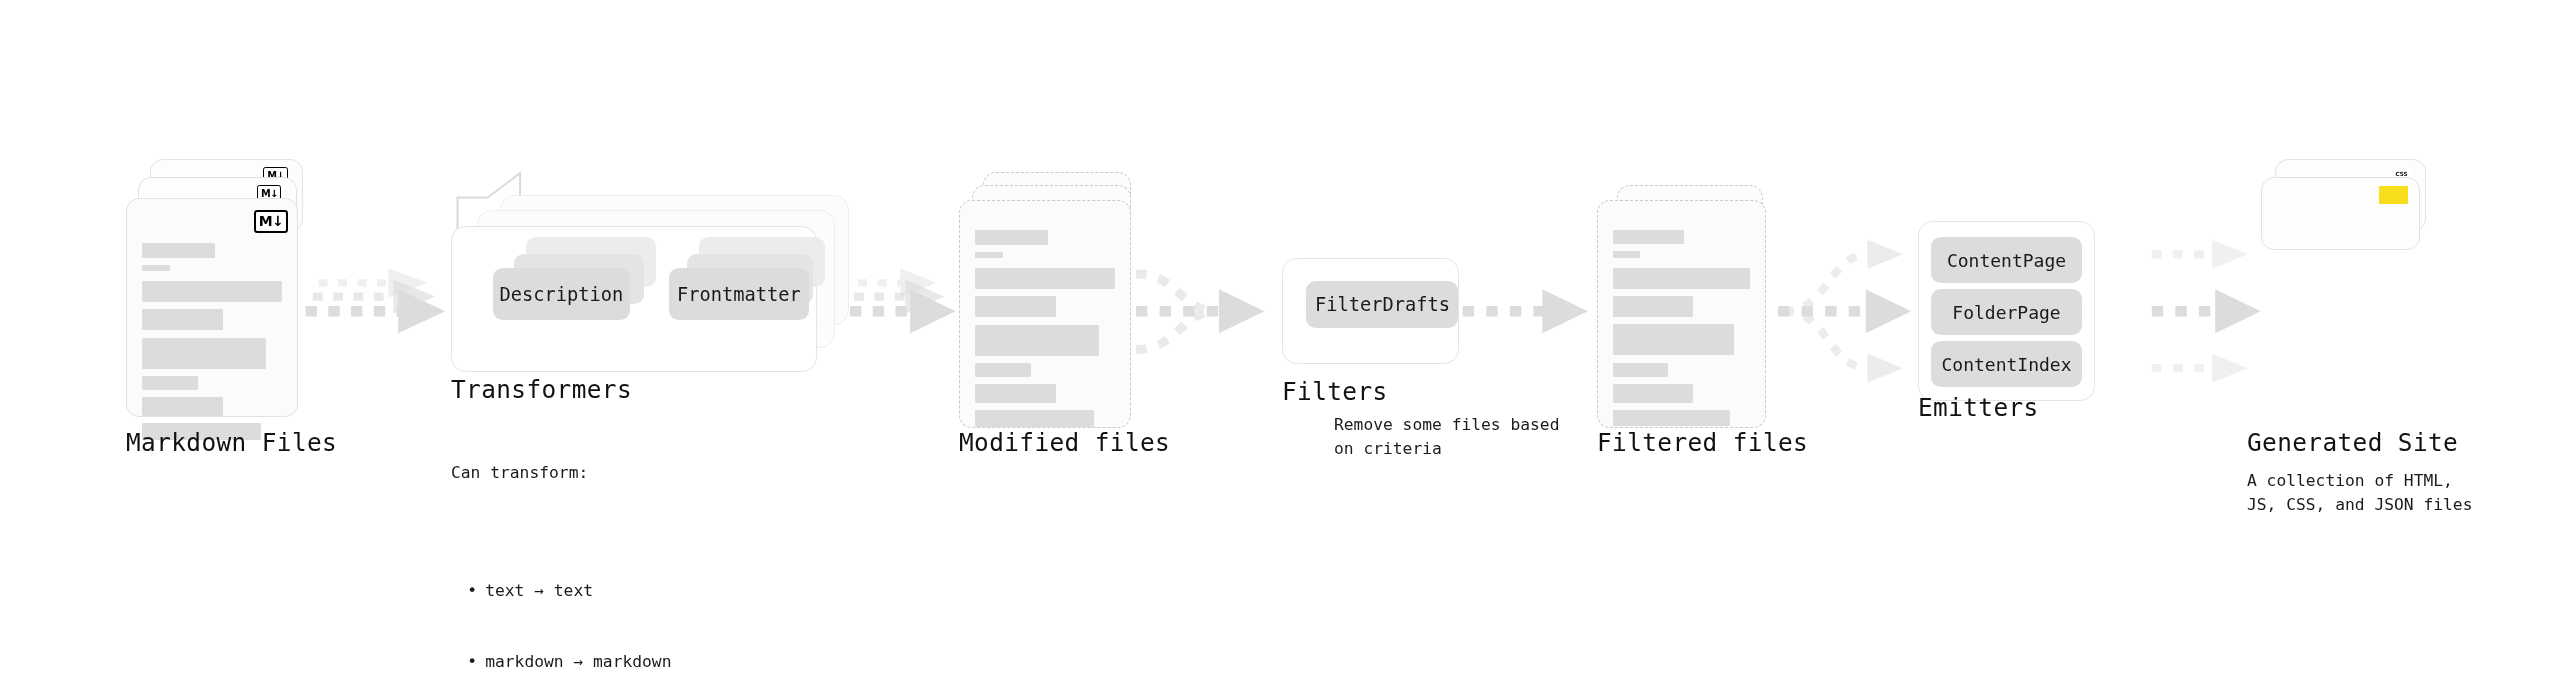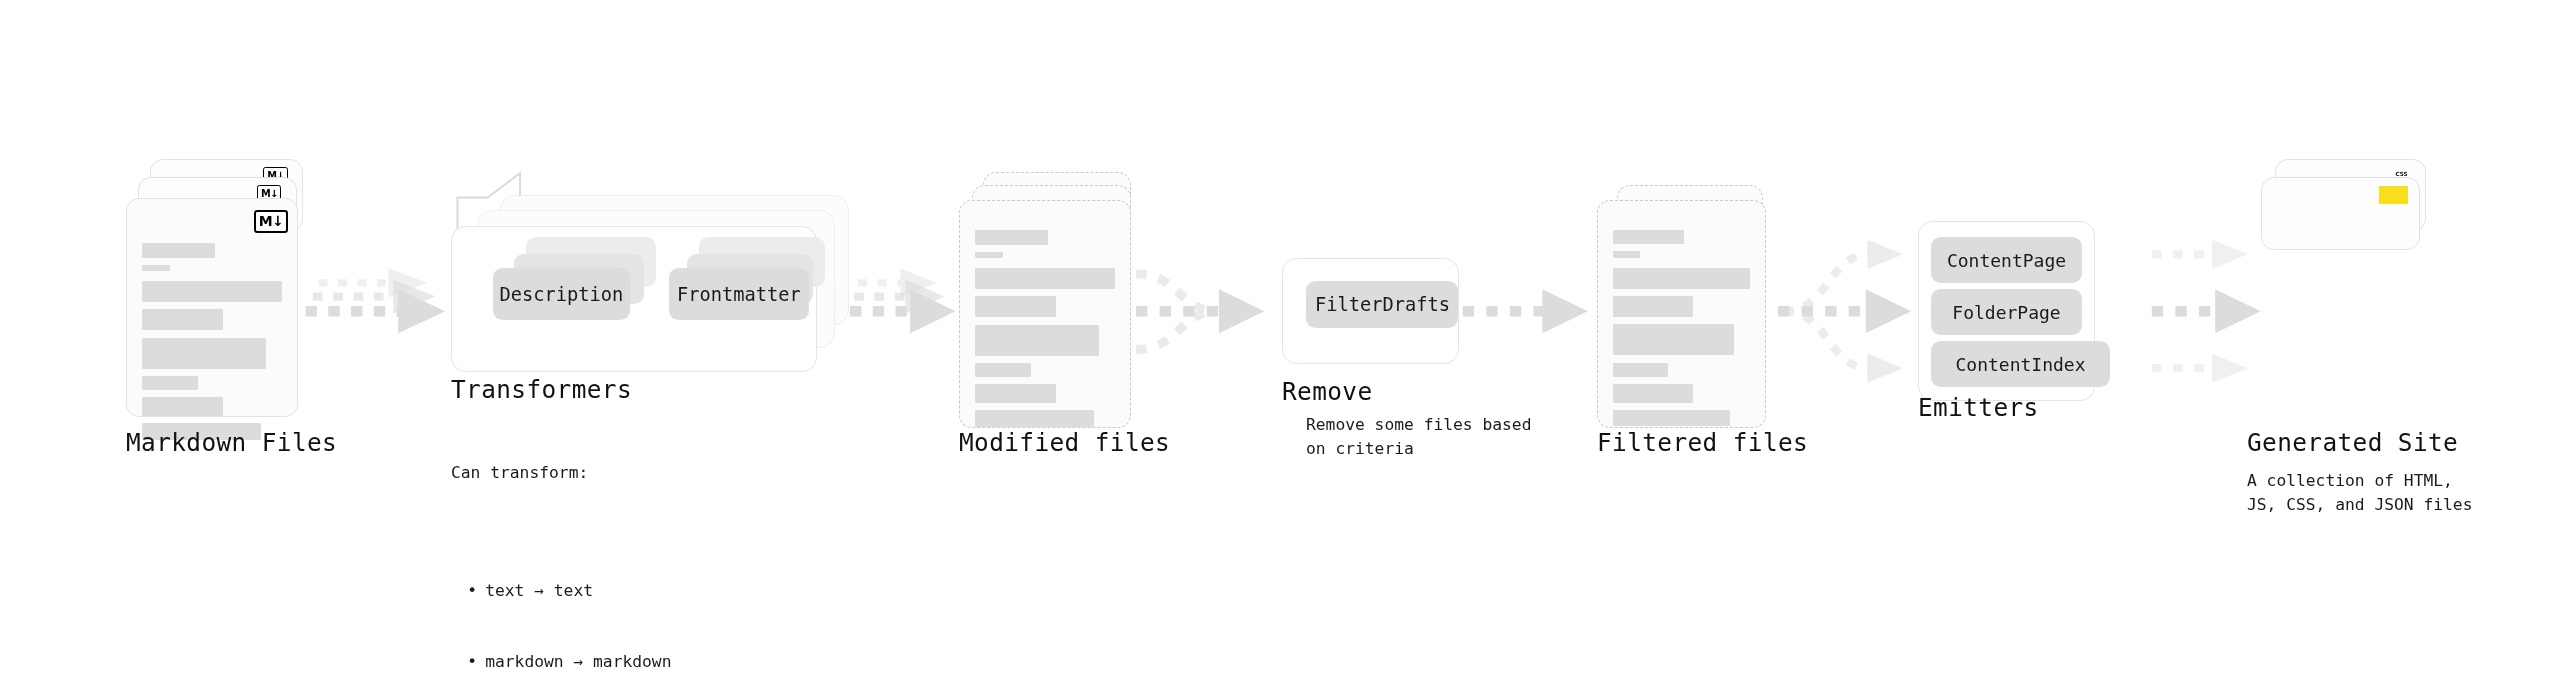--- a/index.html
+++ b/index.html
@@ -354,22 +354,22 @@
       </div>
     </div>
   </div>
   <div class="caption-title" style="left:959px; top:428px;">Modified files</div>
 
   <div class="node" style="left:1282px; top:258px;">
     <div class="group" style="left:0px; top:0px; width:177px; height:106px;">
     </div>
     <div class="chip" style="left:24.4px; top:23px; width:152px; height:47px;">FilterDrafts</div>
   </div>
-  <div class="caption-title" style="left:1282px; top:377px;">Remove</div>
-  <div class="caption-sub" style="left:1306px; top:413px;">Remove some files based
+  <div class="caption-title" style="left:1282px; top:377px;">Filters</div>
+  <div class="caption-sub" style="left:1334px; top:413px;">Remove some files based
 on criteria</div>
 
   <div class="node" style="left:1597px; top:185px;">
     <div class="doc-stack" style="width:187px; height:252px;">
       <div class="doc dashed" style="left:19.5px; top:0px; width:146px; height:65px; background:#fcfcfc;"></div>
       <div class="doc dashed" style="left:0px; top:14.6px; width:169px; height:228px;">
         <div class="doc-body" style="top:29px;">
           <div class="bar" style="width:52%; height:14.6px;"></div>
           <div class="bar" style="width:20%; height:6.5px; margin-bottom:9.8px;"></div>
           <div class="bar" style="width:100%; height:21px;"></div>
@@ -382,21 +382,21 @@
       </div>
     </div>
   </div>
   <div class="caption-title" style="left:1597px; top:428px;">Filtered files</div>
 
   <div class="node" style="left:1918px; top:221px;">
     <div class="group" style="left:0px; top:0px; width:177px; height:180px;">
     </div>
     <div class="chip" style="left:13px; top:16.3px; width:151px; height:46px; font-size:18px;">ContentPage</div>
     <div class="chip" style="left:13px; top:68px; width:151px; height:46px; font-size:18px;">FolderPage</div>
-    <div class="chip" style="left:13px; top:120px; width:179px; height:46px; font-size:18px;">ContentIndex</div>
+    <div class="chip" style="left:13px; top:120px; width:151px; height:46px; font-size:18px;">ContentIndex</div>
   </div>
   <div class="caption-title" style="left:1918px; top:393px;">Emitters</div>
 
   <div class="node" style="left:2247px; top:159px;">
     <div class="doc-stack" style="width:187px; height:260px;">
       <div class="doc back1" style="left:28px; top:0px; width:151px; height:73px;">
         <div class="badge" style="top:9.8px; right:13px; width:auto; height:auto;">
           <div class="css-badge">
               <span>CSS</span>
             </div>

